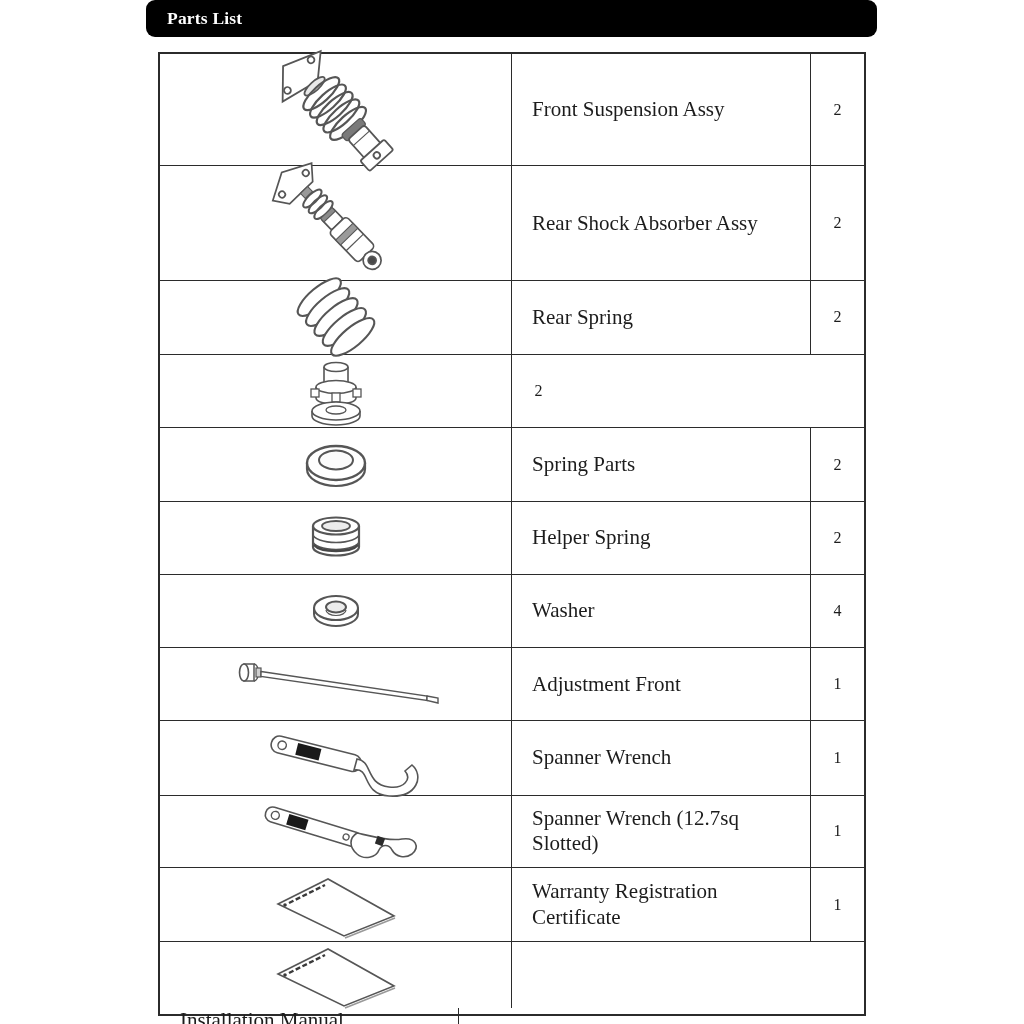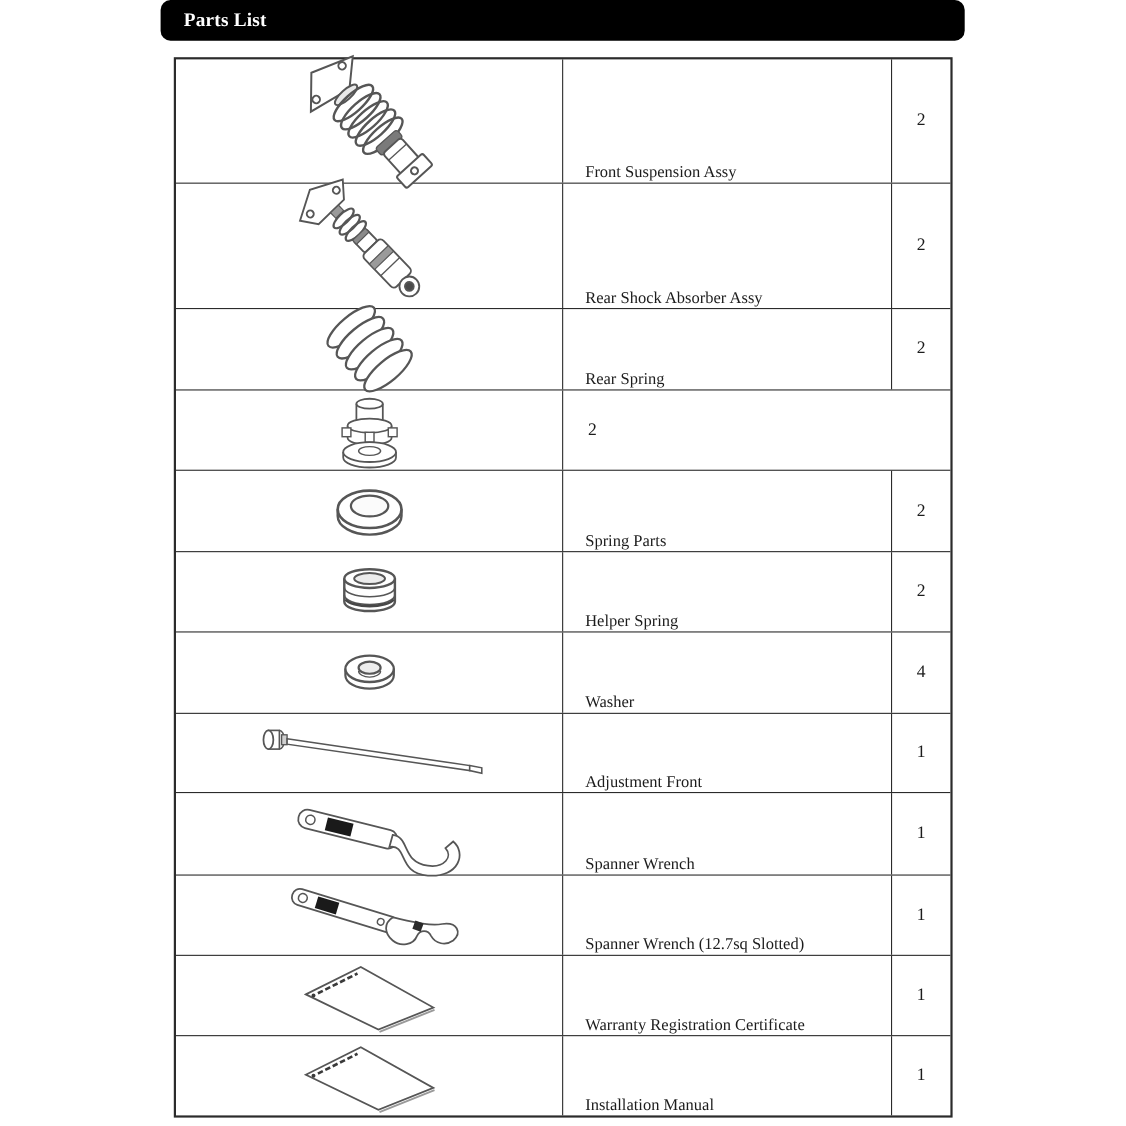--- a/index.html
+++ b/index.html
@@ -18,29 +18,29 @@
   .title-bar .title-text {
     color:#fff; font-size:17.5px; font-weight:bold; letter-spacing:0.2px;
   }
 
   .parts-table {
     position:absolute; left:158px; top:52px; width:708px; height:964px;
     border:2px solid #2b2b2b; box-sizing:border-box; background:#fff;
     display:flex; flex-direction:column;
   }
   .prow { display:flex; box-sizing:border-box; border-bottom:1.5px solid #2b2b2b; }
-  .prow:last-child { border-bottom:none; }
+  .prow:last-child { border-bottom:none;flex-direction:column; }
   .cell-img {
     width:352px; box-sizing:border-box; border-right:1.5px solid #2b2b2b;
     display:flex; align-items:center; justify-content:center;
   }
   .cell-name {
     width:299px; box-sizing:border-box; border-right:1.5px solid #2b2b2b;
-    display:flex; align-items:flex-end; padding-left:20px;
-    font-size:15px; color:#1c1c1c; line-height:1.2;
+    display:flex; align-items:center; padding-left:20px;
+    font-size:21px; color:#1c1c1c; line-height:1.2;
   }
   .cell-qty {
     width:53px; box-sizing:border-box;
     display:flex; align-items:center; justify-content:center;
     font-size:16px; color:#1c1c1c;
   }
   svg { overflow:visible; display:block; }
 </style>
 </head>
 <body>

